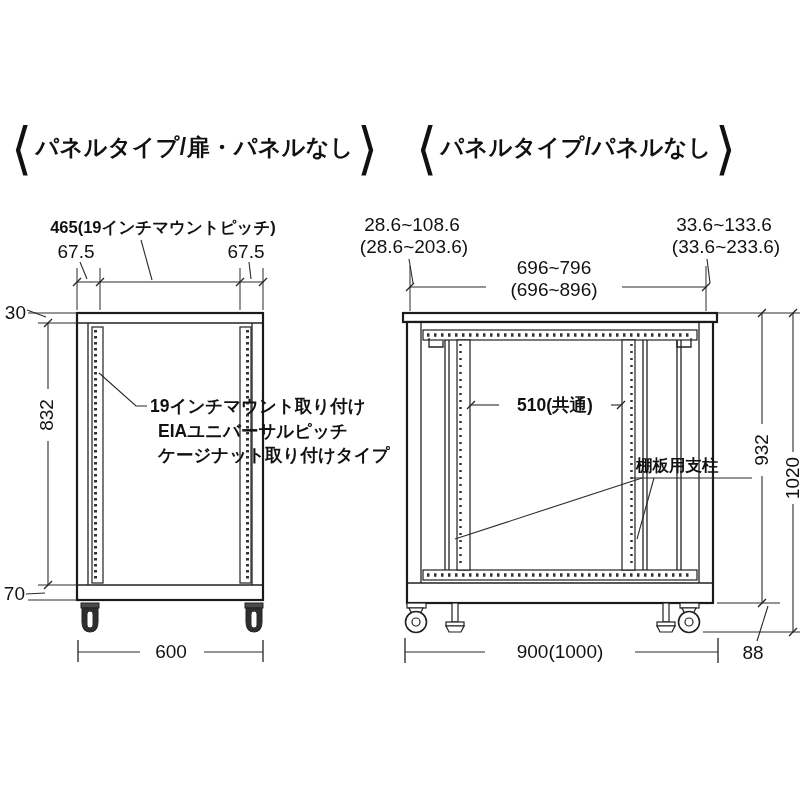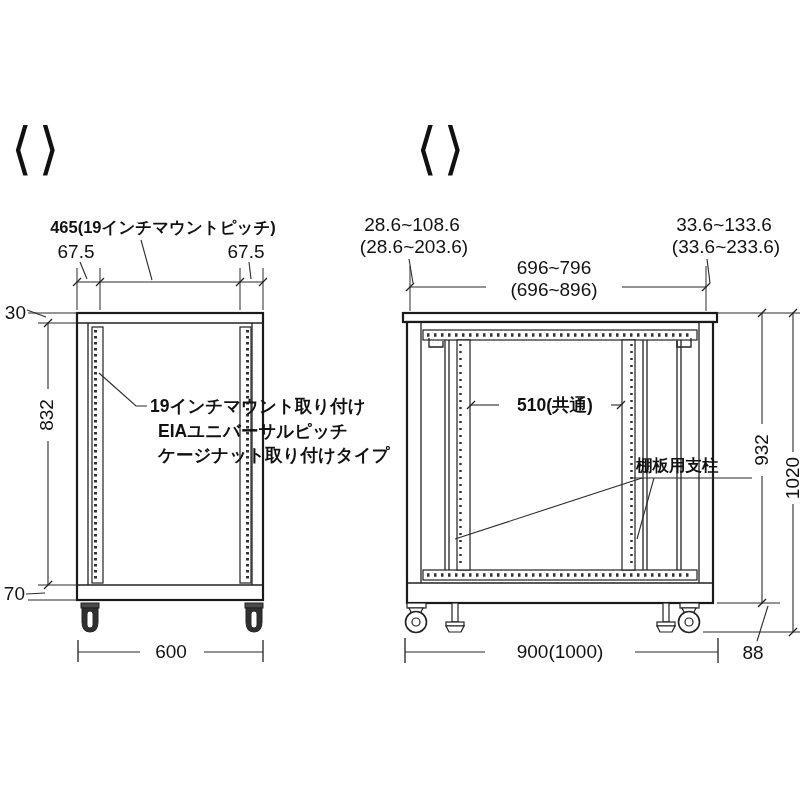--- a/index.html
+++ b/index.html
@@ -30,27 +30,29 @@
   .holes{stroke:#333;fill:none;}
 </style>
 </head>
 <body>
 
 <div class="canvas">
 
   <div class="title" style="left:8px;top:124px;">
     <span class="bracket">⟨</span>
     <div>
+      <div>パネルタイプ/扉・パネルなし</div>
     </div>
     <span class="bracket">⟩</span>
   </div>
 
   <div class="title" style="left:413px;top:124px;">
     <span class="bracket">⟨</span>
     <div>
+      <div>パネルタイプ/パネルなし</div>
     </div>
     <span class="bracket">⟩</span>
   </div>
 
   <svg width="800" height="800" viewBox="0 0 800 800">
 
     <g>
 
       <g>
         <rect class="frame" x="77" y="313" width="186" height="287"></rect>

